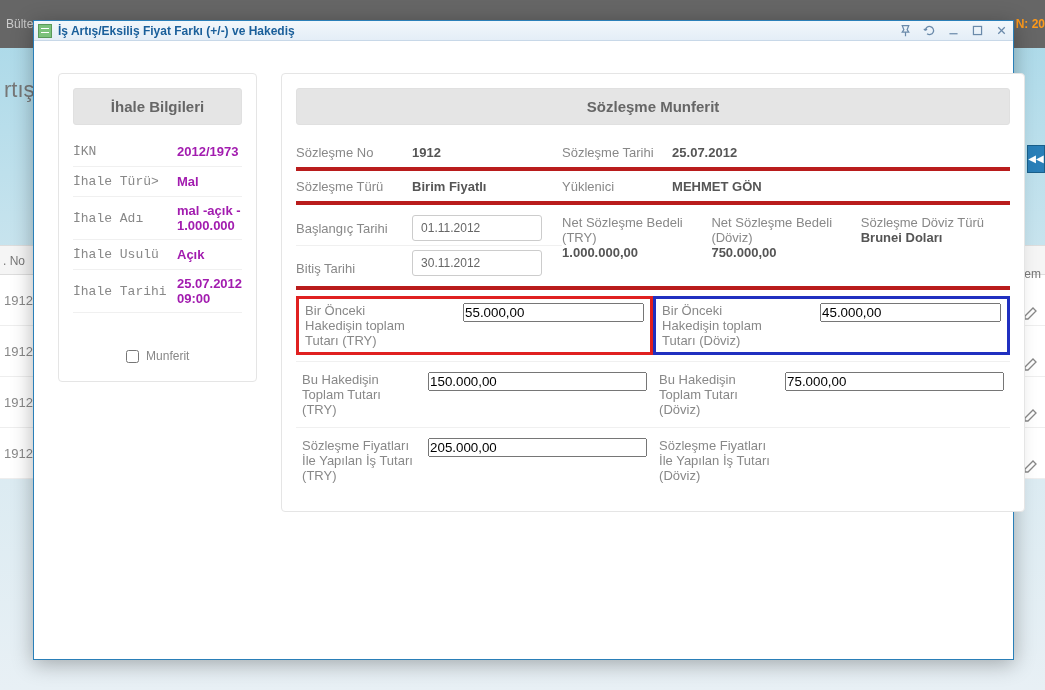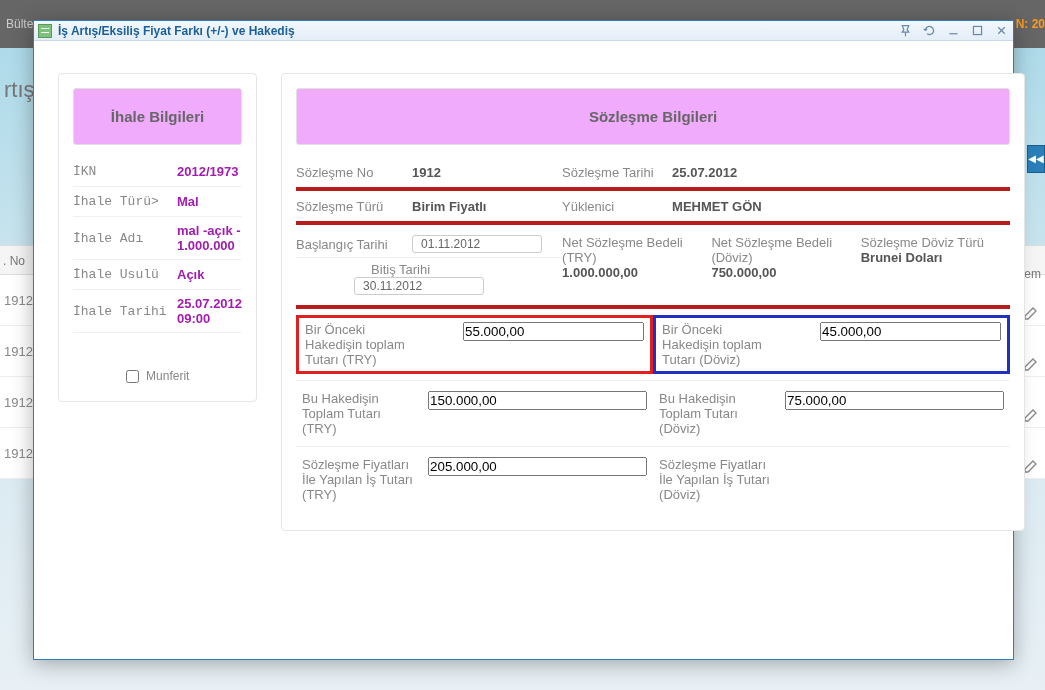--- a/index.html
+++ b/index.html
@@ -152,25 +152,25 @@
     gap: 24px;
     align-items: flex-start;
   }
 
   .panel {
     border: 1px solid #e5e5e5;
     border-radius: 4px;
     background: #fff;
   }
   .panel-header {
-    background: #f0abfc;
+    background: #e5e5e5;
     border: 1px solid #e0e0e0;
     border-radius: 3px;
     margin: 14px 14px 8px 14px;
-    padding: 19px 0;
+    padding: 9px 0;
     text-align: center;
     font-weight: bold;
     font-size: 15px;
     color: #666;
   }
   .panel-body {
     padding: 4px 14px 18px 14px;
   }
 
   .left-panel { width: 326px; }
@@ -226,21 +226,21 @@
   .c-label { color: #888; font-size: 13px; }
   .c-value { font-weight: bold; color: #555; font-size: 13px; }
 
   .c1 { width: 116px; }
   .c2 { width: 150px; }
   .c3 { width: 110px; }
   .c4 { flex: 1; }
 
   .right-row input[type="text"] {
     width: 130px;
-    height: 18px;
+    height: 26px;
     border: 1px solid #ccc;
     border-radius: 3px;
     padding: 0 8px;
     font-size: 12px;
     color: #666;
     background: #fff;
   }
 
   .quad {
     display: flex;
@@ -395,21 +395,21 @@
           <div class="kv-value">25.07.2012 09:00</div>
         </div>
         <div class="munferit-row">
           <input type="checkbox" style="">
           <span>Munferit</span>
         </div>
       </div>
     </div>
 
     <div class="panel right-panel">
-      <div class="panel-header">Sözleşme Bilgileri</div>
+      <div class="panel-header">Sözleşme Munferit</div>
       <div class="panel-body right-grid">
 
         <div class="right-row">
           <div class="cell c1 c-label">Sözleşme No</div>
           <div class="cell c2 c-value">1912</div>
           <div class="cell c3 c-label">Sözleşme Tarihi</div>
           <div class="cell c4 c-value">25.07.2012</div>
         </div>
 
         <div class="right-row">
@@ -420,21 +420,21 @@
         </div>
 
         <div class="right-row" style="align-items:flex-start;">
           <div style="flex:0 0 266px;">
             <div style="display:flex;align-items:center;padding:4px 0;border-bottom:1px solid #f0f0f0;">
               <div class="cell c1 c-label">Başlangıç Tarihi</div>
               <div class="cell c2">
                   <input type="text" value="01.11.2012" style="">
                 </div>
             </div>
-            <div style="display:flex;align-items:center;padding:4px 0;flex-direction:column;">
+            <div style="display:flex;align-items:flex-end;padding:4px 0;">
               <div class="cell c1 c-label">Bitiş Tarihi</div>
               <div class="cell c2">
                   <input type="text" value="30.11.2012" style="">
                 </div>
             </div>
           </div>
           <div class="quad" style="flex:1;">
             <div class="qcol">
               <div class="c-label">Net Sözleşme Bedeli (TRY)</div>
               <div class="c-value">1.000.000,00</div>

